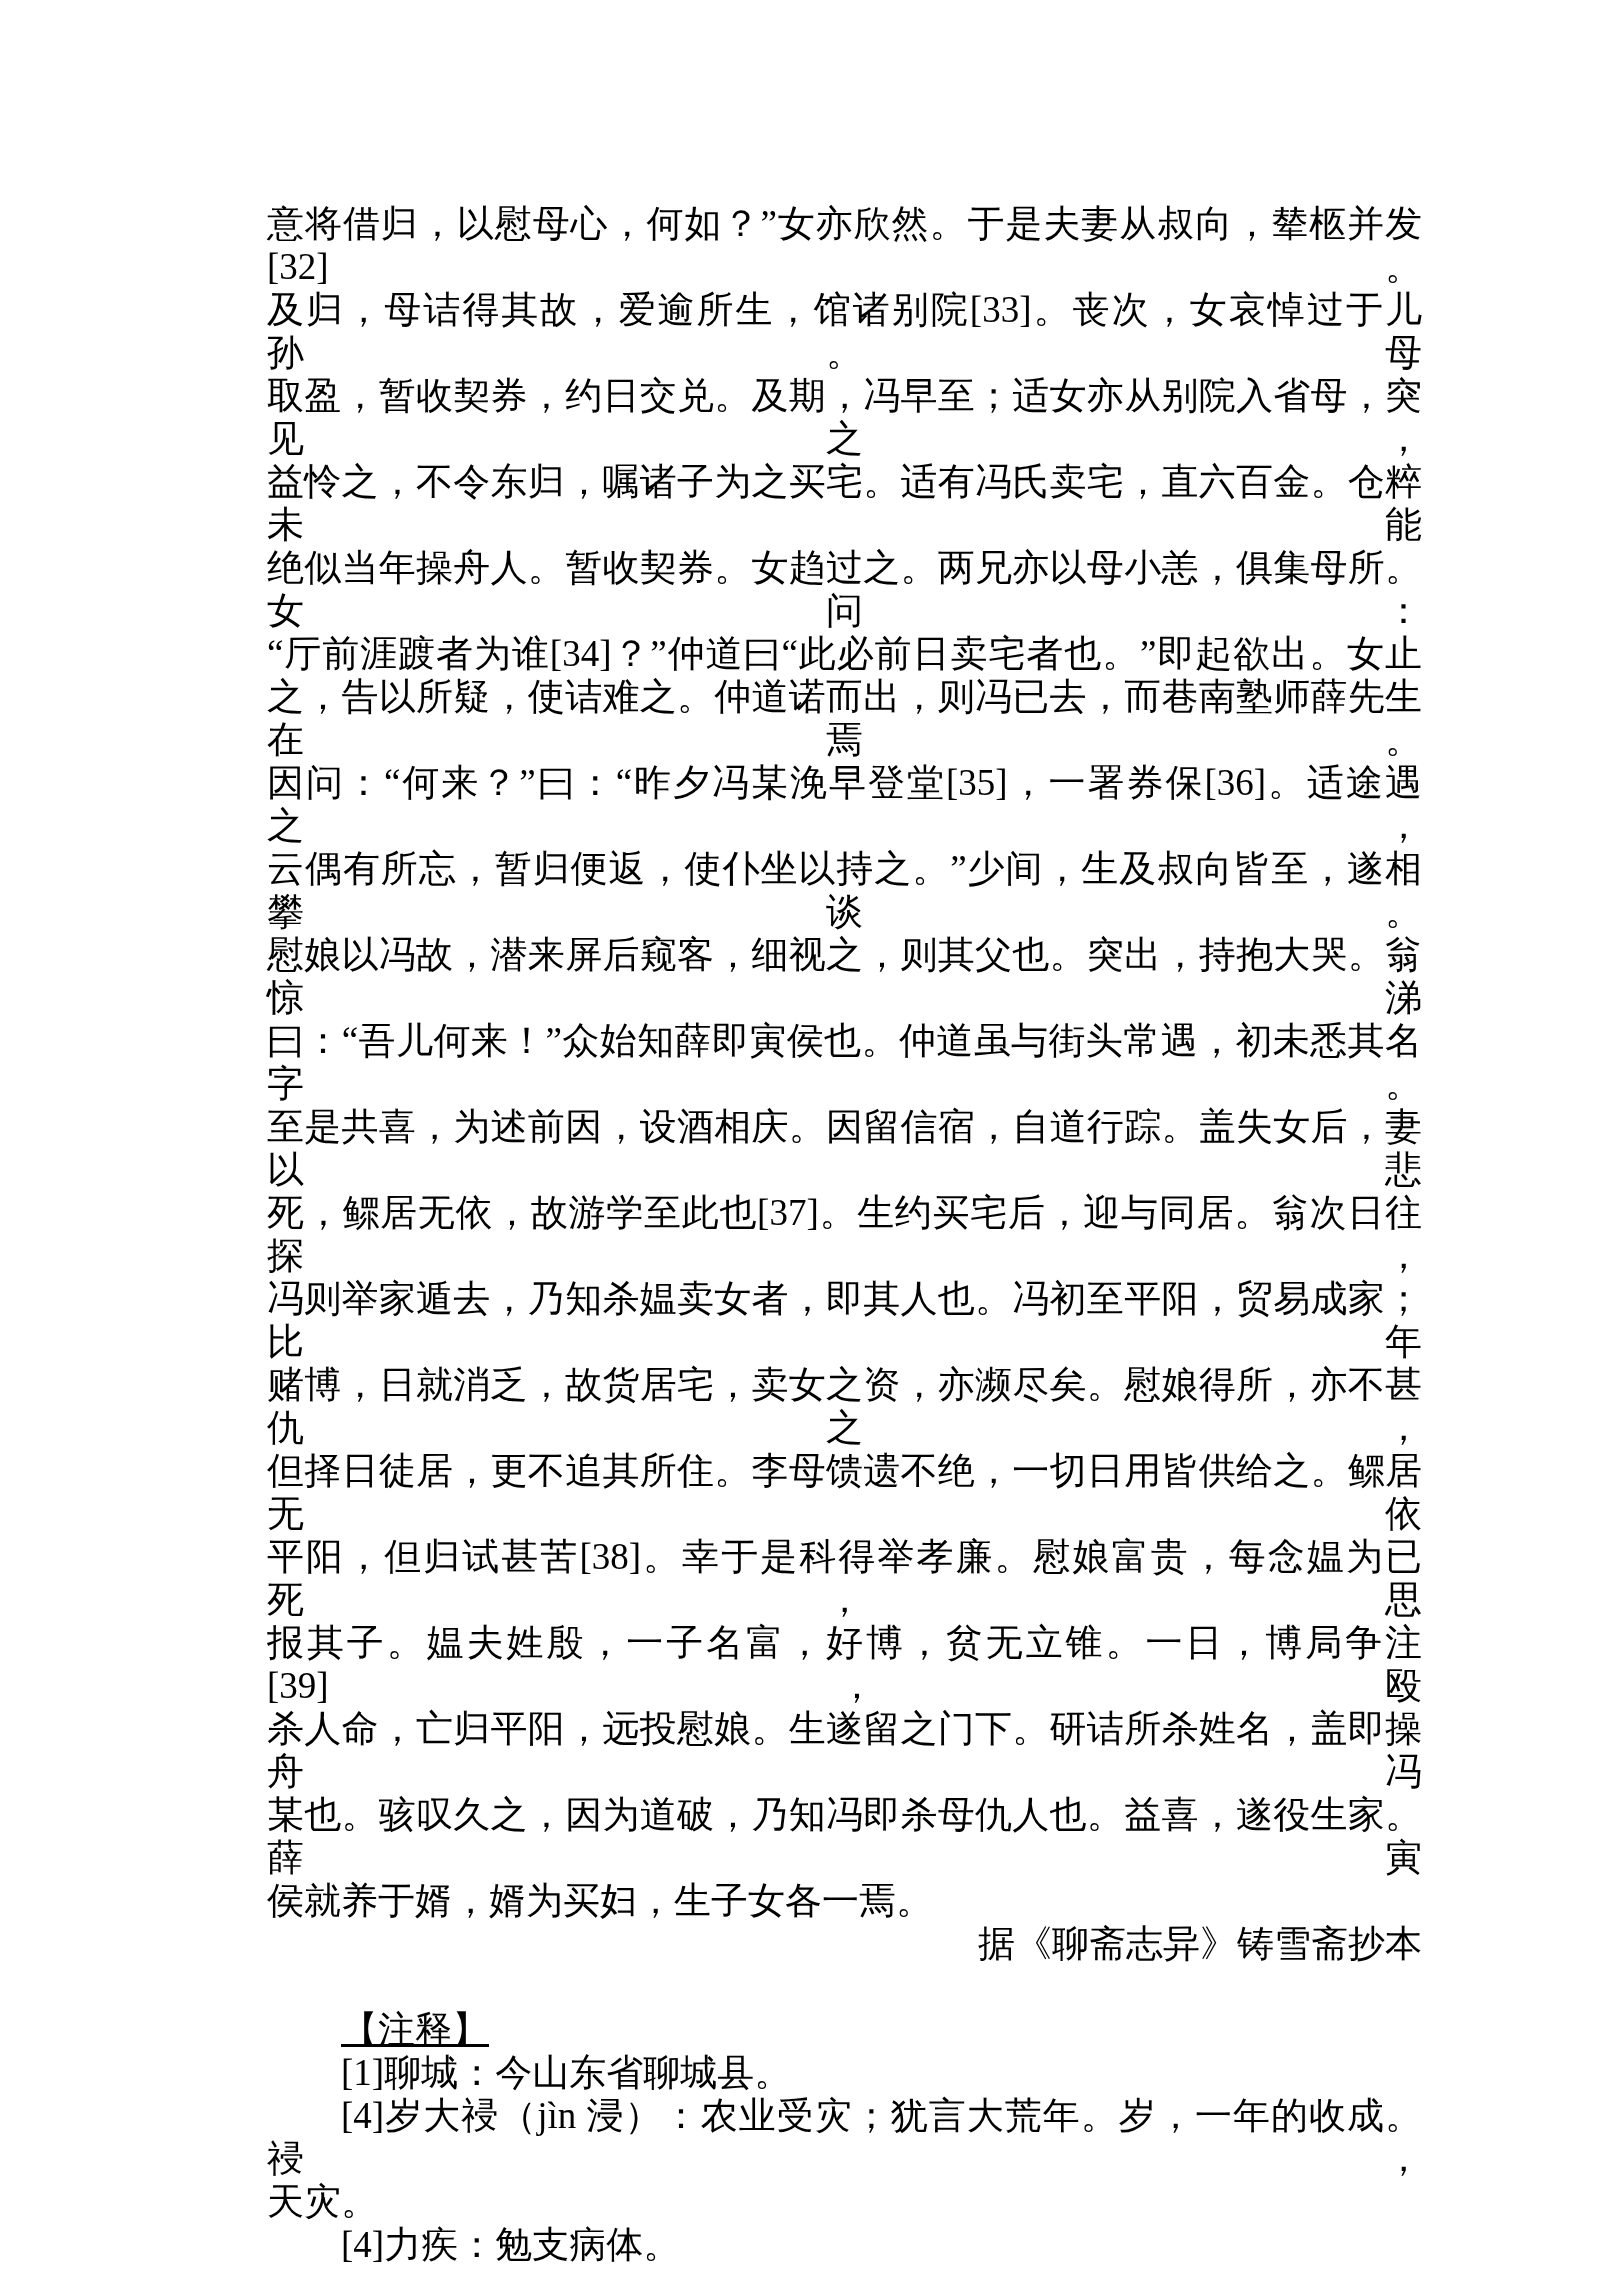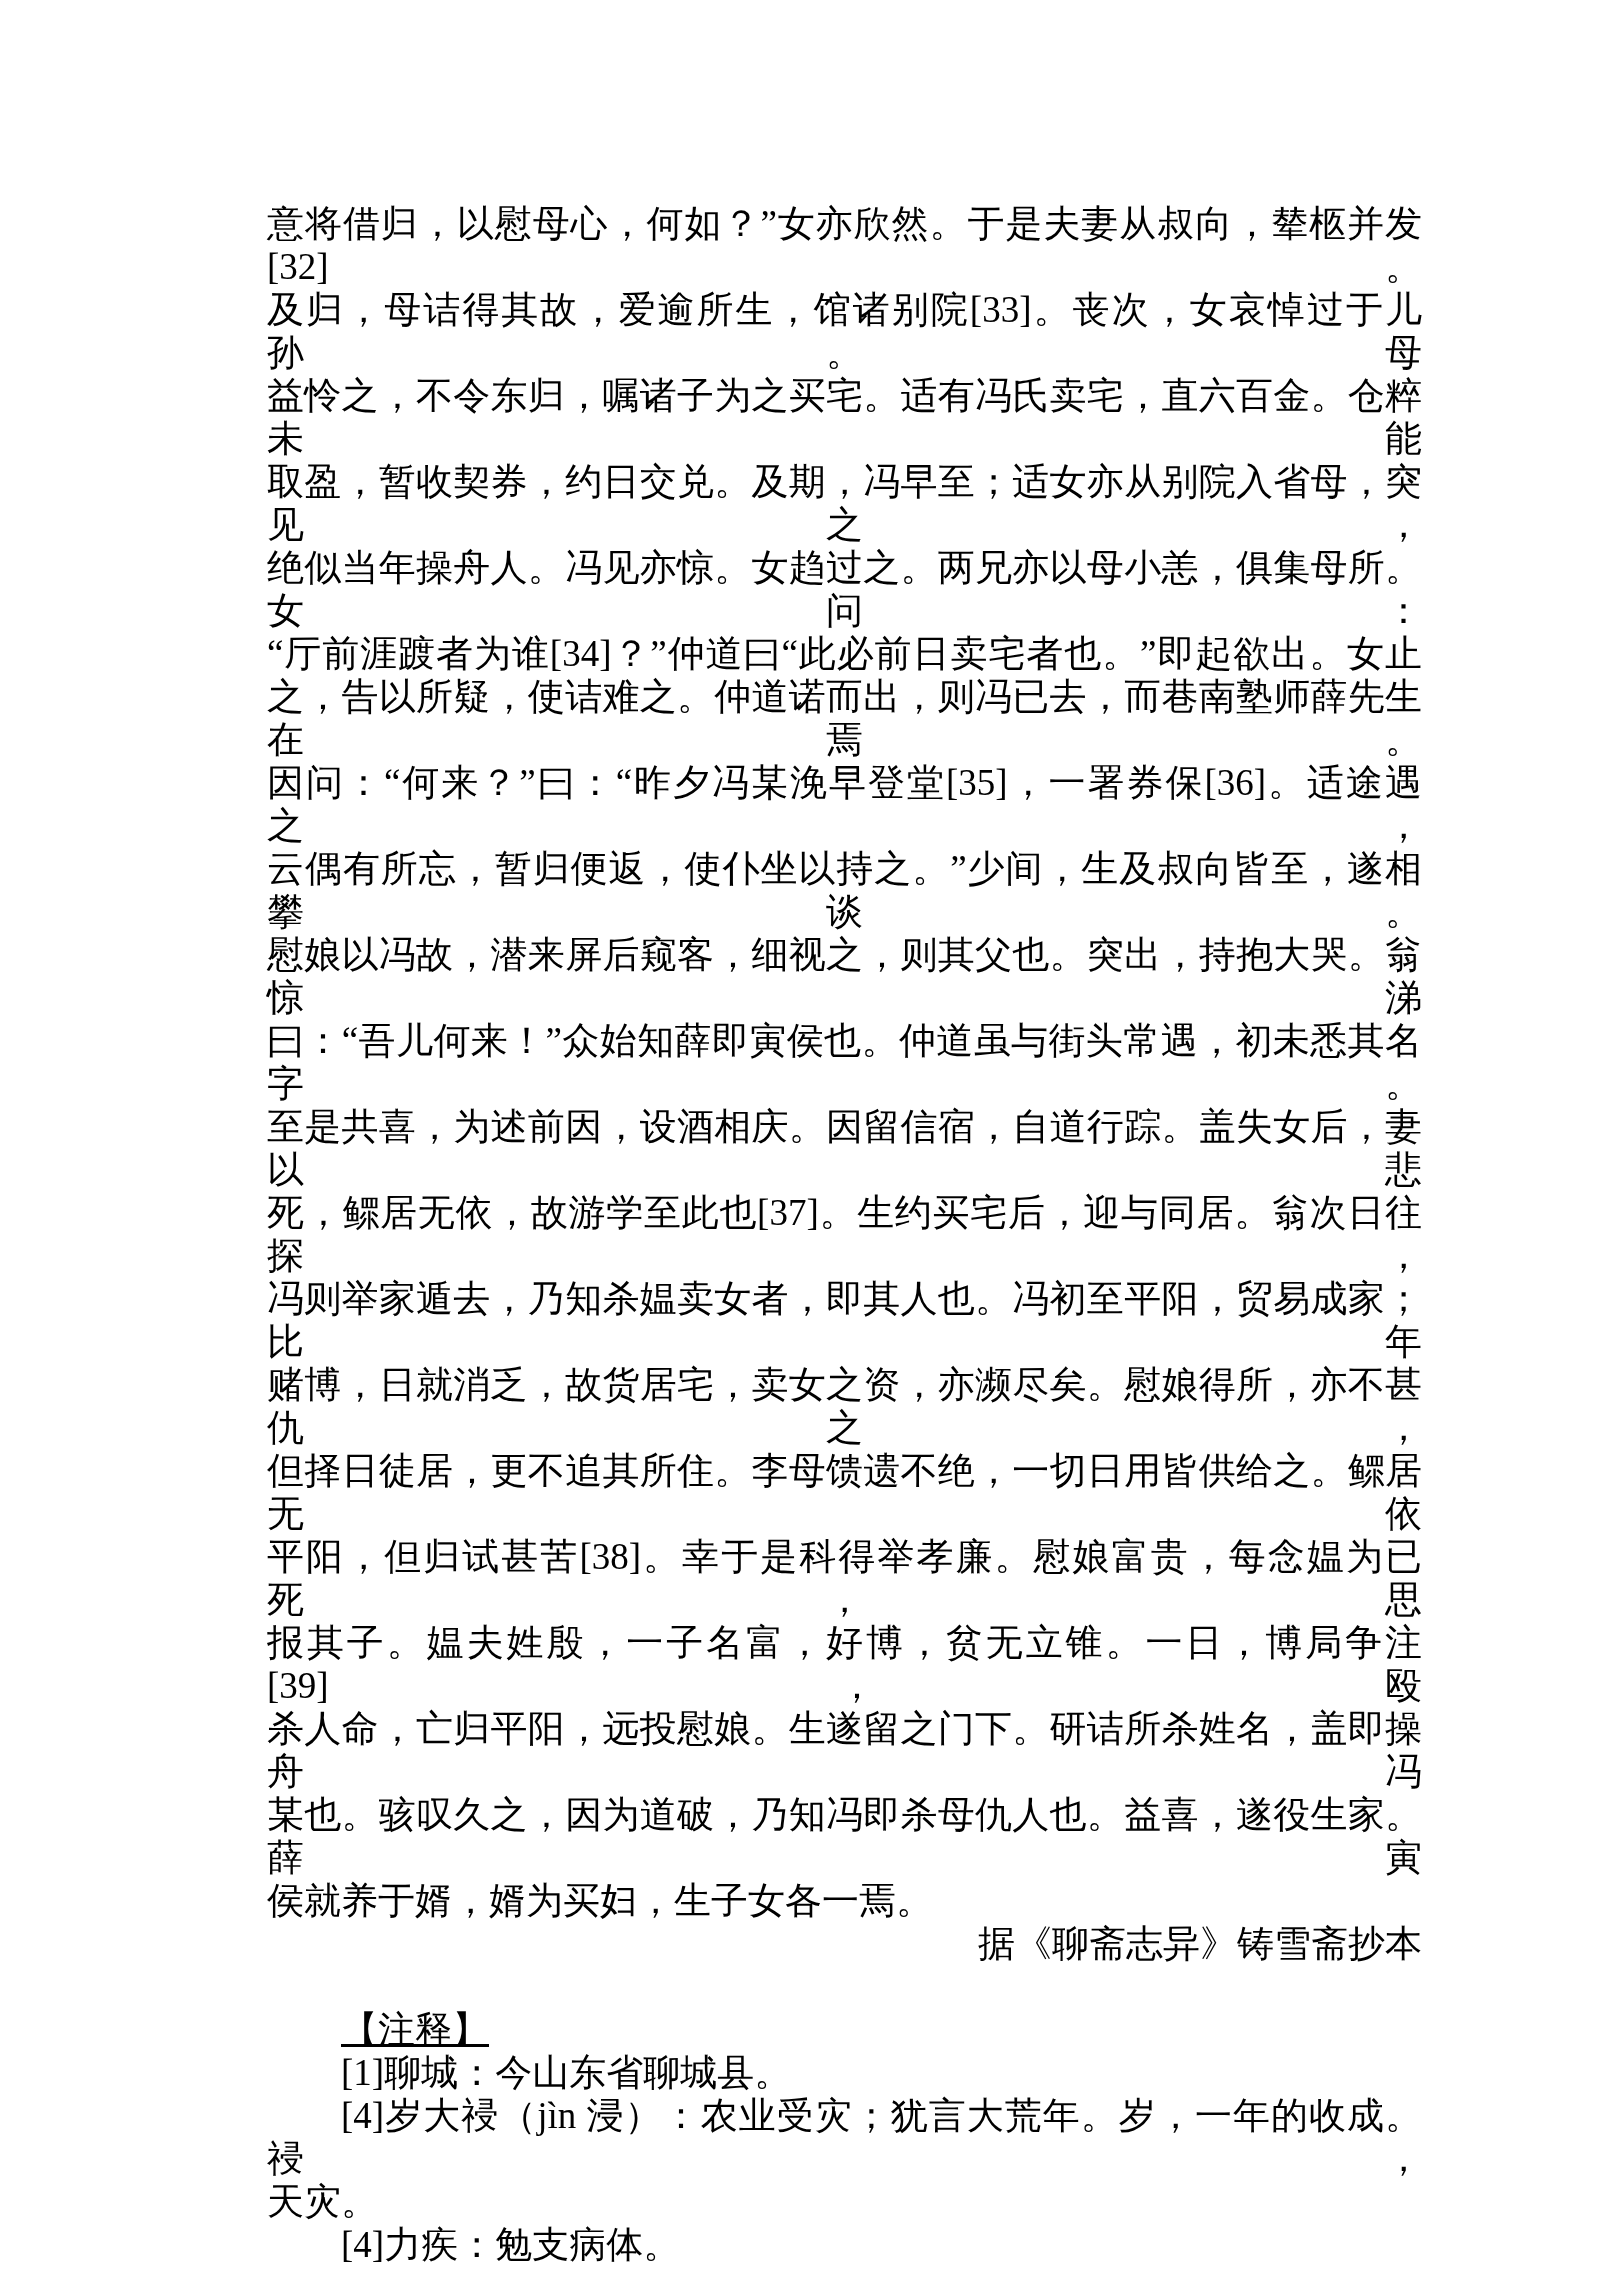--- a/index.html
+++ b/index.html
@@ -47,23 +47,23 @@
   }
 </style>
 </head>
 <body>
 
 <div class="page">
   <div class="content">
     <div id="main-text">
         <div class="line just">意将借归，以慰母心，何如？”女亦欣然。于是夫妻从叔向，辇柩并发[32]。</div>
         <div class="line just">及归，母诘得其故，爱逾所生，馆诸别院[33]。丧次，女哀悼过于儿孙。母</div>
+        <div class="line just">取盈，暂收契券，约日交兑。及期，冯早至；适女亦从别院入省母，突见之，</div>
         <div class="line just">益怜之，不令东归，嘱诸子为之买宅。适有冯氏卖宅，直六百金。仓粹未能</div>
-        <div class="line just">取盈，暂收契券，约日交兑。及期，冯早至；适女亦从别院入省母，突见之，</div>
-        <div class="line just">绝似当年操舟人。冯见亦惊。女趋过之。两兄亦以母小恙，俱集母所。女问：</div>
+        <div class="line just">绝似当年操舟人。暂收契券。女趋过之。两兄亦以母小恙，俱集母所。女问：</div>
         <div class="line just">“厅前涯踱者为谁[34]？”仲道曰“此必前日卖宅者也。”即起欲出。女止</div>
         <div class="line just">之，告以所疑，使诘难之。仲道诺而出，则冯已去，而巷南塾师薛先生在焉。</div>
         <div class="line just">因问：“何来？”曰：“昨夕冯某浼早登堂[35]，一署券保[36]。适途遇之，</div>
         <div class="line just">云偶有所忘，暂归便返，使仆坐以持之。”少间，生及叔向皆至，遂相攀谈。</div>
         <div class="line just">慰娘以冯故，潜来屏后窥客，细视之，则其父也。突出，持抱大哭。翁惊涕</div>
         <div class="line just">曰：“吾儿何来！”众始知薛即寅侯也。仲道虽与街头常遇，初未悉其名字。</div>
         <div class="line just">至是共喜，为述前因，设酒相庆。因留信宿，自道行踪。盖失女后，妻以悲</div>
         <div class="line just">死，鳏居无依，故游学至此也[37]。生约买宅后，迎与同居。翁次日往探，</div>
         <div class="line just">冯则举家遁去，乃知杀媪卖女者，即其人也。冯初至平阳，贸易成家；比年</div>
         <div class="line just">赌博，日就消乏，故货居宅，卖女之资，亦濒尽矣。慰娘得所，亦不甚仇之，</div>

